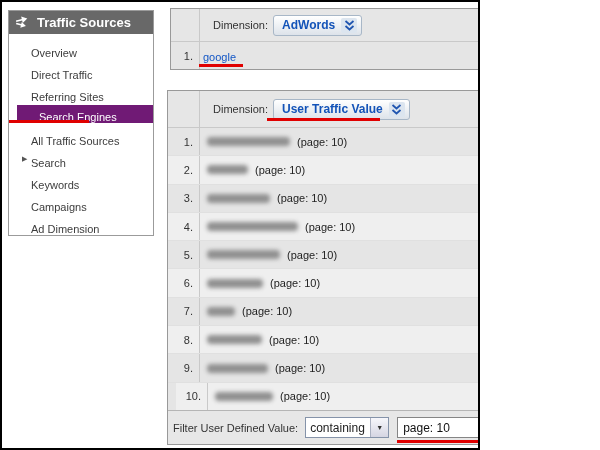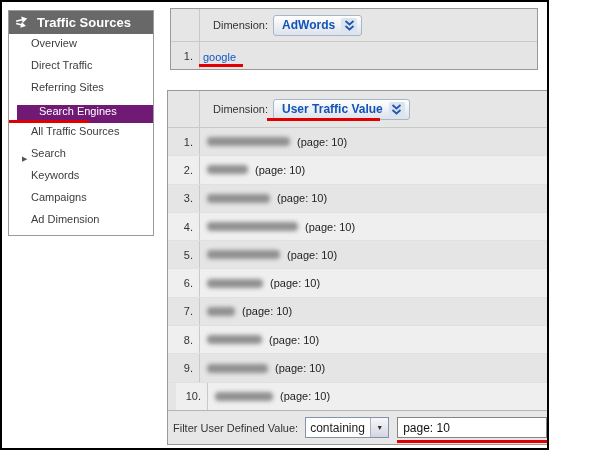--- a/index.html
+++ b/index.html
@@ -1,27 +1,27 @@
 <!DOCTYPE html>
 <html><head>
 <meta charset="utf-8">
 <style>
   html,body{margin:0;padding:0;background:#fff;}
   .screen{
-    position:relative;width:549px;height:450px;box-sizing:border-box;
+    position:relative;width:480px;height:450px;box-sizing:border-box;
     border:2px solid #000;background:#fff;overflow:hidden;
     font-family:"Liberation Sans",sans-serif;
   }
   
   .sidebar{position:absolute;left:6px;top:8px;width:146px;height:226px;
     border:1px solid #9b9b9b;background:#fff;box-sizing:border-box;}
   .sb-header{height:23px;background:#686868;display:flex;align-items:center;
     gap:5px;padding-left:6px;color:#fff;font-size:13px;font-weight:bold;}
   .sb-items{padding-top:3px;}
-  .sb-item{height:22px;display:flex;align-items:flex-start;padding-left:22px;
+  .sb-item{height:22px;display:flex;align-items:flex-end;padding-left:22px;
     font-size:11px;color:#3c3c3c;cursor:pointer;position:relative;white-space:nowrap;}
   .sb-item.active{height:18px;margin:2px 0 2px 8px;padding-left:22px;
     background:#701a75;color:#fff;}
   .sb-arrow{position:absolute;left:13px;top:50%;transform:translateY(-50%);
     font-size:7px;color:#555;line-height:1;}
   
   .annot{position:absolute;height:3px;background:#e00000;z-index:5;}
   
   .panel{position:absolute;border:1px solid #999;background:#e5e5e5;
     box-sizing:border-box;display:flex;flex-direction:column;}

